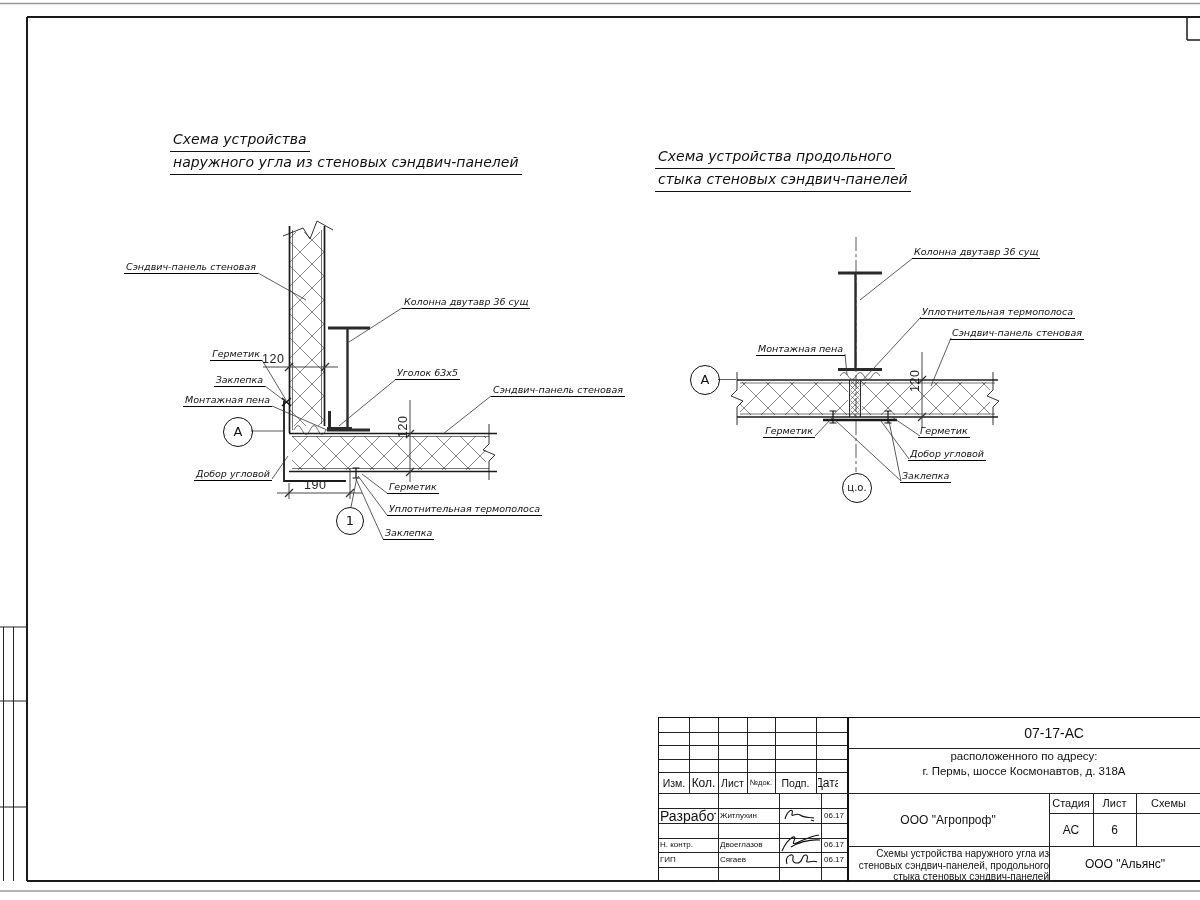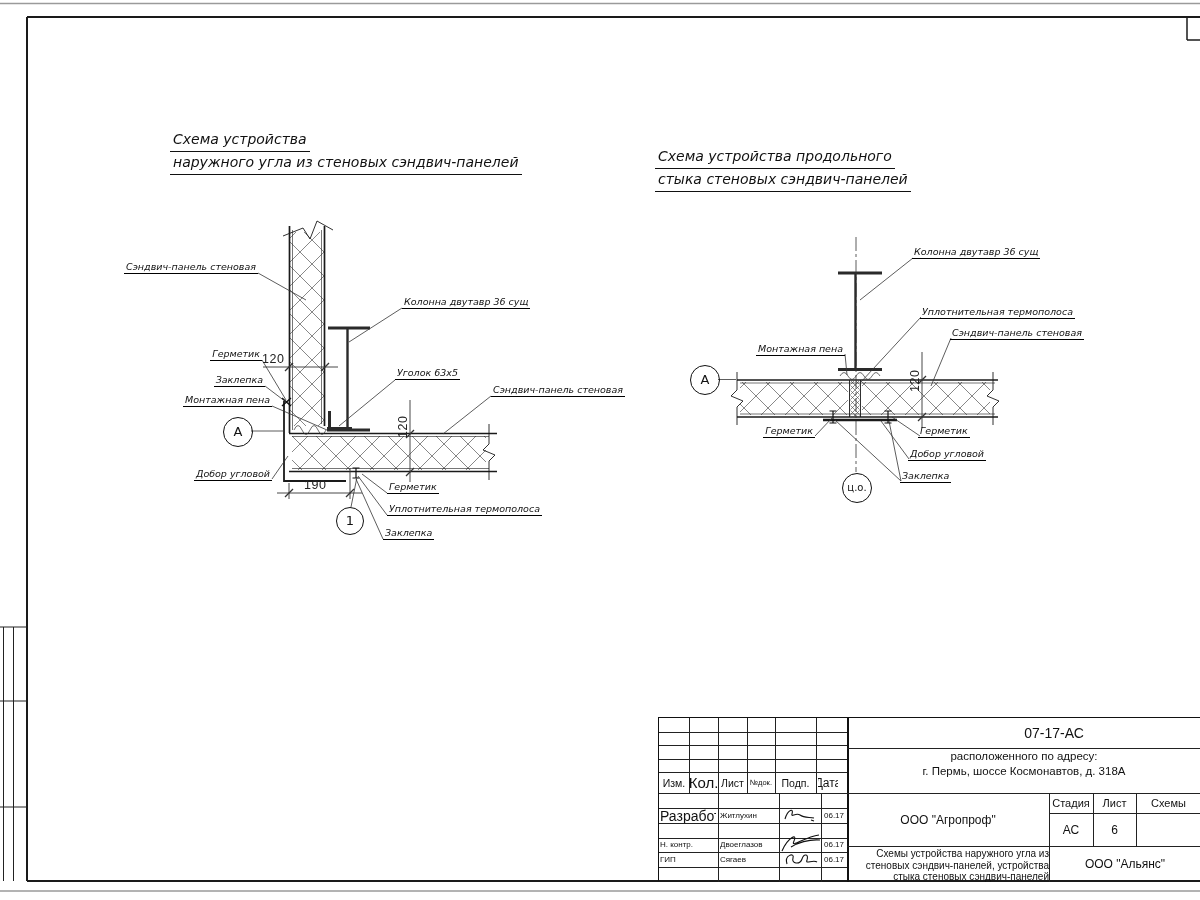--- a/index.html
+++ b/index.html
@@ -246,21 +246,21 @@
   <div class="hl" style="left:0;top:90px;width:188px;"></div>
   <div class="hl" style="left:0;top:105px;width:188px;"></div>
   <div class="hl" style="left:0;top:119.5px;width:188px;"></div>
   <div class="hl" style="left:0;top:134px;width:188px;"></div>
   <div class="hl" style="left:0;top:149px;width:188px;"></div>
   <div class="hl" style="left:188px;top:30px;width:354px;"></div>
   <div class="hl" style="left:390px;top:95px;width:152px;"></div>
   <div class="hl" style="left:188px;top:128px;width:354px;"></div>
 
   <div class="tcell" style="left:0;top:54px;width:30px;height:21px;font-size:10.5px;">Изм.</div>
-  <div class="tcell" style="left:30px;top:54px;width:29px;height:21px;font-size:15px;">Кол.</div>
+  <div class="tcell" style="left:30px;top:54px;width:29px;height:21px;font-size:12px;">Кол.</div>
   <div class="tcell" style="left:59px;top:54px;width:29px;height:21px;font-size:10.5px;">Лист</div>
   <div class="tcell" style="left:88px;top:54px;width:28px;height:21px;font-size:7.5px;">№док.</div>
   <div class="tcell" style="left:116px;top:54px;width:41px;height:21px;font-size:10.5px;">Подп.</div>
   <div class="tcell" style="left:159px;top:54px;width:20px;height:21px;font-size:12px;">Дата</div>
 
   <div class="tcell" style="left:1px;top:90px;width:56px;height:15px;justify-content:flex-start;font-size:14px;">Разработал</div>
   <div class="tcell" style="left:61px;top:90px;width:58px;height:15px;justify-content:flex-start;font-size:8px;">Житлухин</div>
   <div class="tcell" style="left:162px;top:90px;width:26px;height:15px;font-size:8px;">06.17</div>
 
   <div class="tcell" style="left:1px;top:119.5px;width:56px;height:14px;justify-content:flex-start;font-size:8px;">Н. контр.</div>
@@ -287,19 +287,19 @@
     <div>г. Пермь, шоссе Космонавтов, д. 318А</div>
   </div>
   <div class="tcell" style="left:188px;top:75px;width:202px;height:53px;font-size:12px;">ООО "Агропроф"</div>
   <div class="tcell" style="left:390px;top:75px;width:44px;height:20px;font-size:11px;">Стадия</div>
   <div class="tcell" style="left:434px;top:75px;width:43px;height:20px;font-size:11px;">Лист</div>
   <div class="tcell" style="left:477px;top:75px;width:65px;height:20px;font-size:11px;">Схемы</div>
   <div class="tcell" style="left:390px;top:95px;width:44px;height:33px;font-size:12px;">АС</div>
   <div class="tcell" style="left:434px;top:95px;width:43px;height:33px;font-size:12px;">6</div>
   <div style="position:absolute;left:188px;top:130px;width:202px;height:34px;text-align:right;font-size:10px;line-height:11.5px;">
     <div>Схемы устройства наружного угла из</div>
-    <div>стеновых сэндвич-панелей, устройства</div>
+    <div>стеновых сэндвич-панелей, продольного</div>
     <div>стыка стеновых сэндвич-панелей</div>
   </div>
   <div class="tcell" style="left:390px;top:128px;width:152px;height:36px;font-size:12px;">ООО "Альянс"</div>
 </div>
 
 </div>
 
 </body></html>

